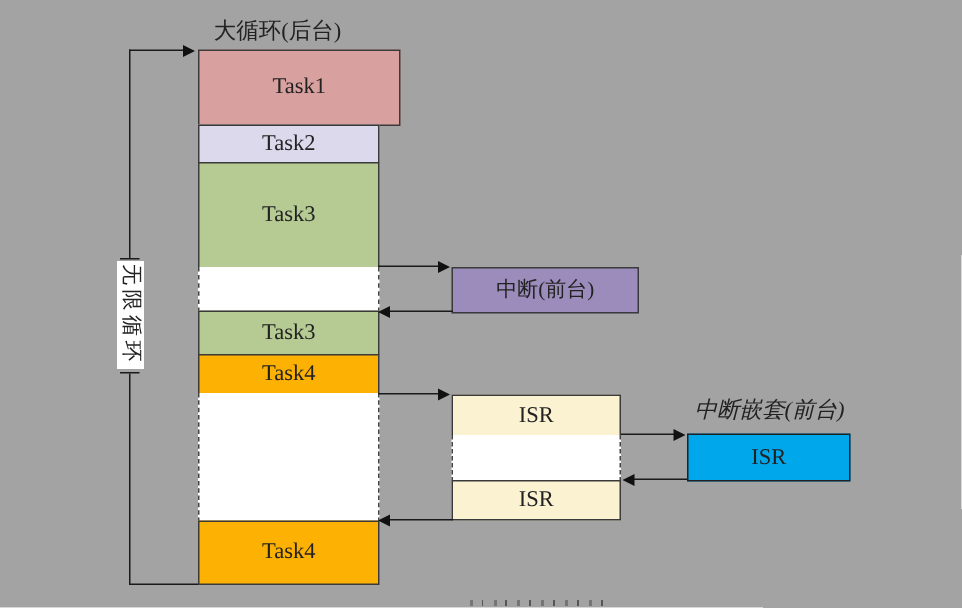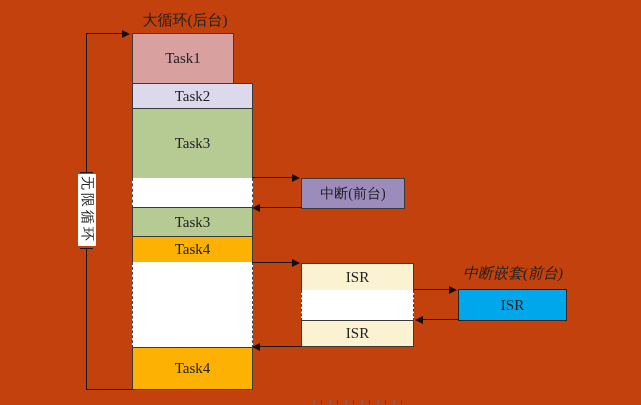--- a/index.html
+++ b/index.html
@@ -1,19 +1,19 @@
 <!DOCTYPE html>
 <html><head>
 <meta charset="utf-8">
 <style>
   html,body{margin:0;padding:0;background:#ffffff;}
   #canvas{
     position:relative;
     width:641px;height:405px;
-    background:#c2410c;
+    background:#a3a3a3;
     font-family:"Liberation Serif","DejaVu Serif",serif;
     color:#222;
     overflow:hidden;
   }
   .blk{
     position:absolute;
     box-sizing:border-box;
     border:1px solid #3a3a3a;
     display:flex;align-items:center;justify-content:center;
     font-size:15px;
@@ -57,21 +57,21 @@
 
   <div class="hline" style="left: 86px; top: 33px; width: 37px; background-color: rgb(26, 26, 26);"></div>
   <div class="ah-r" style="left:122px;top:30px;"></div>
   <div class="vline" style="left: 86px; top: 33px; height: 139px; background-color: rgb(26, 26, 26);"></div>
   <div class="vline" style="left: 86px; top: 249px; height: 141px; background-color: rgb(26, 26, 26);"></div>
   <div class="hline" style="left: 86px; top: 389px; width: 46px; background-color: rgb(26, 26, 26);"></div>
   <div class="tick" style="left:80px;top:172px;"></div>
   <div class="tick" style="left:80px;top:248px;"></div>
   <div class="loop-label">无限循环</div>
 
-  <div class="blk" style="left: 132px; top: 33px; width: 102px; height: 51px; background-color: rgb(217, 160, 160);">
+  <div class="blk" style="left: 132px; top: 33px; width: 135px; height: 51px; background-color: rgb(217, 160, 160);">
     <span>Task1</span>
   </div>
   <div class="blk" style="left: 132px; top: 83px; width: 121px; height: 26px; background-color: rgb(220, 217, 236);">
     <span>Task2</span>
   </div>
   <div class="blk" style="left: 132px; top: 108px; width: 121px; height: 71px; background-color: rgb(182, 203, 147);">
     <span>Task3</span>
   </div>
   <div class="gap" style="left:132px;top:178px;width:121px;height:30px;"></div>
   <div class="blk" style="left: 132px; top: 207px; width: 121px; height: 30px; background-color: rgb(182, 203, 147);">
@@ -80,21 +80,21 @@
   <div class="blk" style="left: 132px; top: 236px; width: 121px; height: 27px; background-color: rgb(252, 177, 3);">
     <span>Task4</span>
   </div>
   <div class="gap" style="left:132px;top:262px;width:121px;height:86px;"></div>
   <div class="blk" style="left: 132px; top: 347px; width: 121px; height: 43px; background-color: rgb(252, 177, 3);">
     <span>Task4</span>
   </div>
 
   <div class="hline" style="left: 252px; top: 177px; width: 41px; background-color: rgb(26, 26, 26);"></div>
   <div class="ah-r" style="left:292px;top:174px;"></div>
-  <div class="blk" style="left: 301px; top: 178px; width: 104px; height: 31px; font-size: 14px; background-color: rgb(156, 140, 187);">
+  <div class="blk" style="left: 301px; top: 178px; width: 125px; height: 31px; font-size: 14px; background-color: rgb(156, 140, 187);">
     <span>中断(前台)</span>
   </div>
   <div class="hline" style="left: 259px; top: 207px; width: 43px; background-color: rgb(26, 26, 26);"></div>
   <div class="ah-l" style="left:252px;top:204px;"></div>
 
   <div class="hline" style="left: 252px; top: 262px; width: 41px; background-color: rgb(26, 26, 26);"></div>
   <div class="ah-r" style="left:292px;top:259px;"></div>
   <div class="blk" style="left: 301px; top: 263px; width: 113px; height: 28px; background-color: rgb(251, 242, 210);">
     <span>ISR</span>
   </div>

